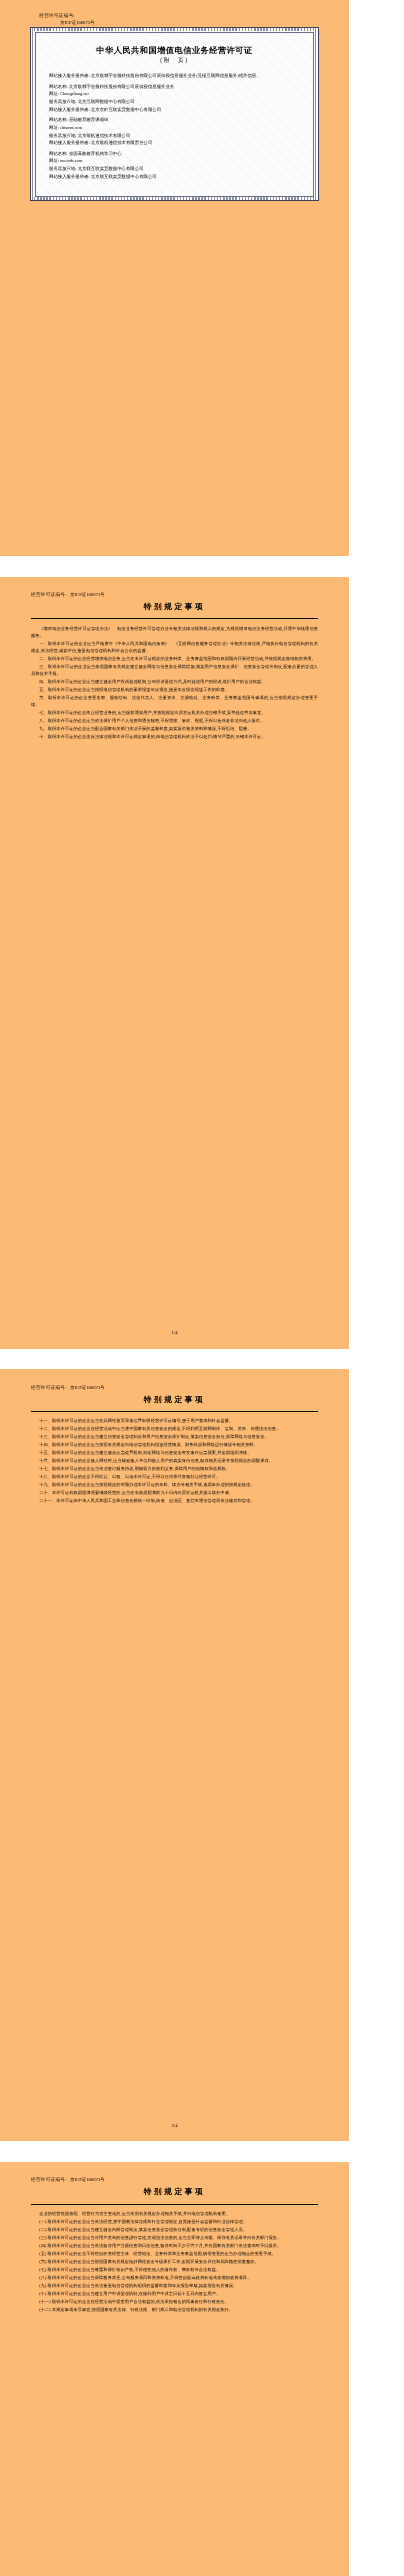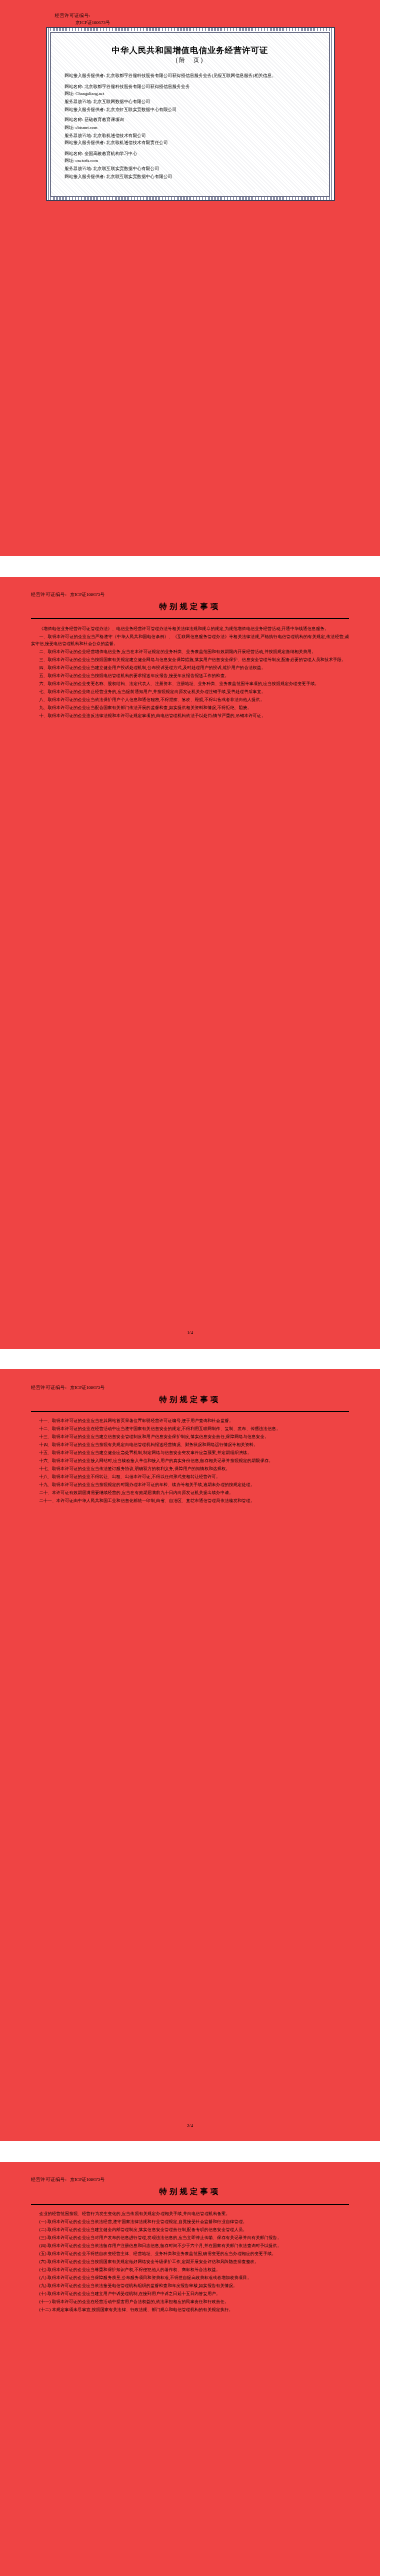--- a/index.html
+++ b/index.html
@@ -6,24 +6,24 @@
     margin: 0;
     padding: 0;
     background: #ffffff;
   }
   body {
     width: 405px;
     font-family: "Liberation Serif", "DejaVu Serif", serif;
     color: #000;
   }
   .page {
-    width: 380px;
+    width: 349px;
     box-sizing: border-box;
     position: relative;
-    background: #ef4444;
+    background: #fdba74;
   }
   
   #page1 {
     height: 556px;
     padding: 13.4px 0 0 0;
   }
   .cover-inner {
     width: 289px;
     margin: 0 auto;
     position: relative;

